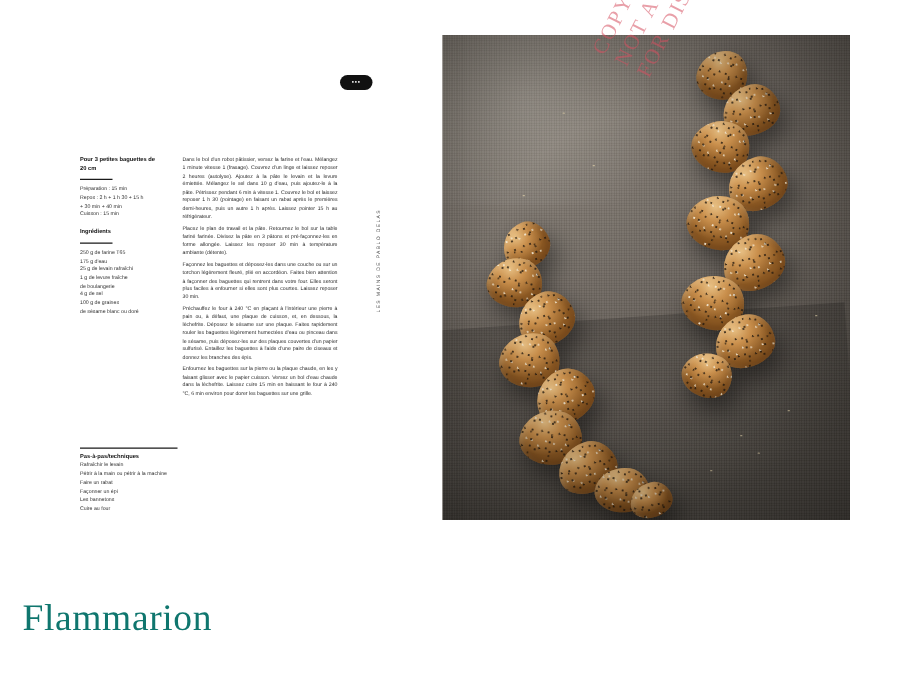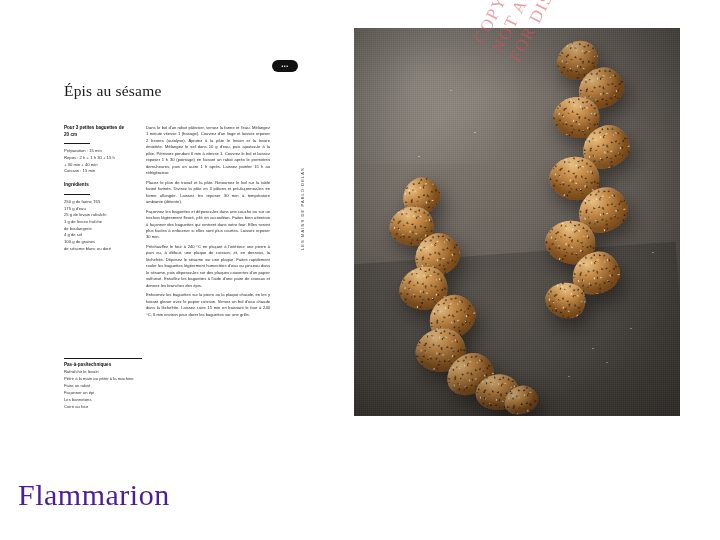--- a/index.html
+++ b/index.html
@@ -234,21 +234,21 @@
     width: 720px;
     height: 70px;
     background: #ffffff;
   }
   #logo {
     position: absolute;
     left: 18px;
     top: 8px;
     font-family: "Liberation Serif", serif;
     font-size: 30px;
-    color: #4c1d95;
+    color: #0f766e;
     letter-spacing: 0.5px;
   }
   #copyright-footer {
     position: absolute;
     left: 247px;
     top: 42px;
     font-size: 11.5px;
     color: #1a1a1a;
   }
 
@@ -274,21 +274,20 @@
 </style>
 </head>
 <body>
 
 <div id="spread">
 
   <div id="left-page">
 
     <div id="difficulty-badge">•••</div>
 
-    <h1 id="recipe-title">Épis au sésame</h1>
 
     <div id="info-col">
       <div class="info-heading">Pour 3 petites baguettes de 20 cm</div>
       <div class="rule"></div>
       <div class="info-line">Préparation : 15 min</div>
       <div class="info-line">Repos : 2 h + 1 h 30 + 15 h</div>
       <div class="info-line">+ 30 min + 40 min</div>
       <div class="info-line">Cuisson : 15 min</div>
 
       <div class="info-gap"></div>

